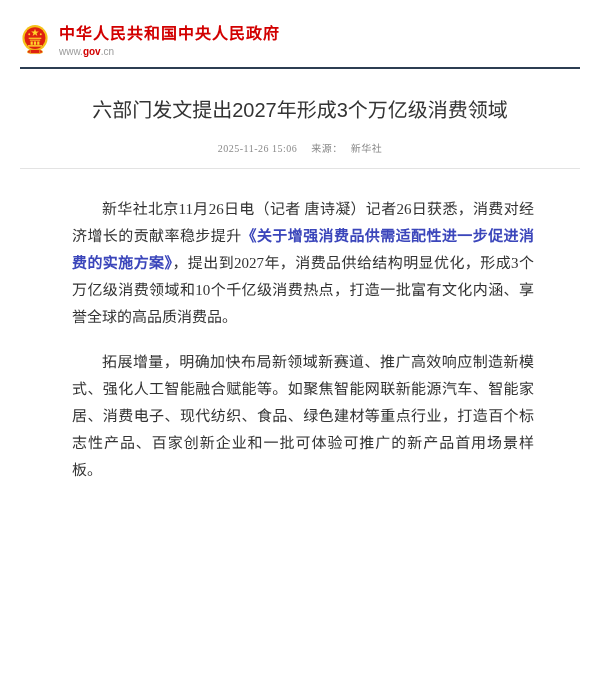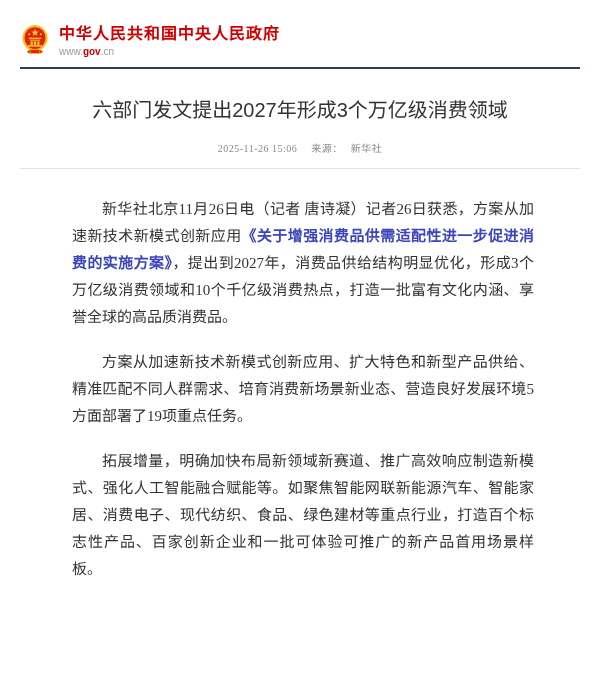--- a/index.html
+++ b/index.html
@@ -142,20 +142,19 @@
   <main class="article">
     <h1 class="article-title">六部门发文提出2027年形成3个万亿级消费领域</h1>
 
     <div class="article-meta">
       <span class="meta-date">2025-11-26 15:06</span><span class="meta-source-label">来源：</span><span class="meta-source">新华社</span>
     </div>
 
     <hr class="meta-divider">
 
     <div class="article-body">
-      <p><span>新华社北京11月26日电（记者 唐诗凝）记者26日获悉，方案从加速新技术新模式创新应用</span><a class="doc-link">《关于增强消费品供需适配性进一步促进消费的实施方案》</a><span>，提出到2027年，消费品供给结构明显优化，形成3个万亿级消费领域和10个千亿级消费热点，打造一批富有文化内涵、享誉全球的高品质消费品。</span></p>
-      <p>方案从加速新技术新模式创新应用、扩大特色和新型产品供给、精准匹配不同人群需求、培育消费新场景新业态、营造良好发展环境5方面部署了19项重点任务。</p>
+      <p><span>新华社北京11月26日电（记者 唐诗凝）记者26日获悉，消费对经济增长的贡献率稳步提升</span><a class="doc-link">《关于增强消费品供需适配性进一步促进消费的实施方案》</a><span>，提出到2027年，消费品供给结构明显优化，形成3个万亿级消费领域和10个千亿级消费热点，打造一批富有文化内涵、享誉全球的高品质消费品。</span></p>
       <p>拓展增量，明确加快布局新领域新赛道、推广高效响应制造新模式、强化人工智能融合赋能等。如聚焦智能网联新能源汽车、智能家居、消费电子、现代纺织、食品、绿色建材等重点行业，打造百个标志性产品、百家创新企业和一批可体验可推广的新产品首用场景样板。</p>
 
     </div>
   </main>
 
 </div>
 
 </body></html>

